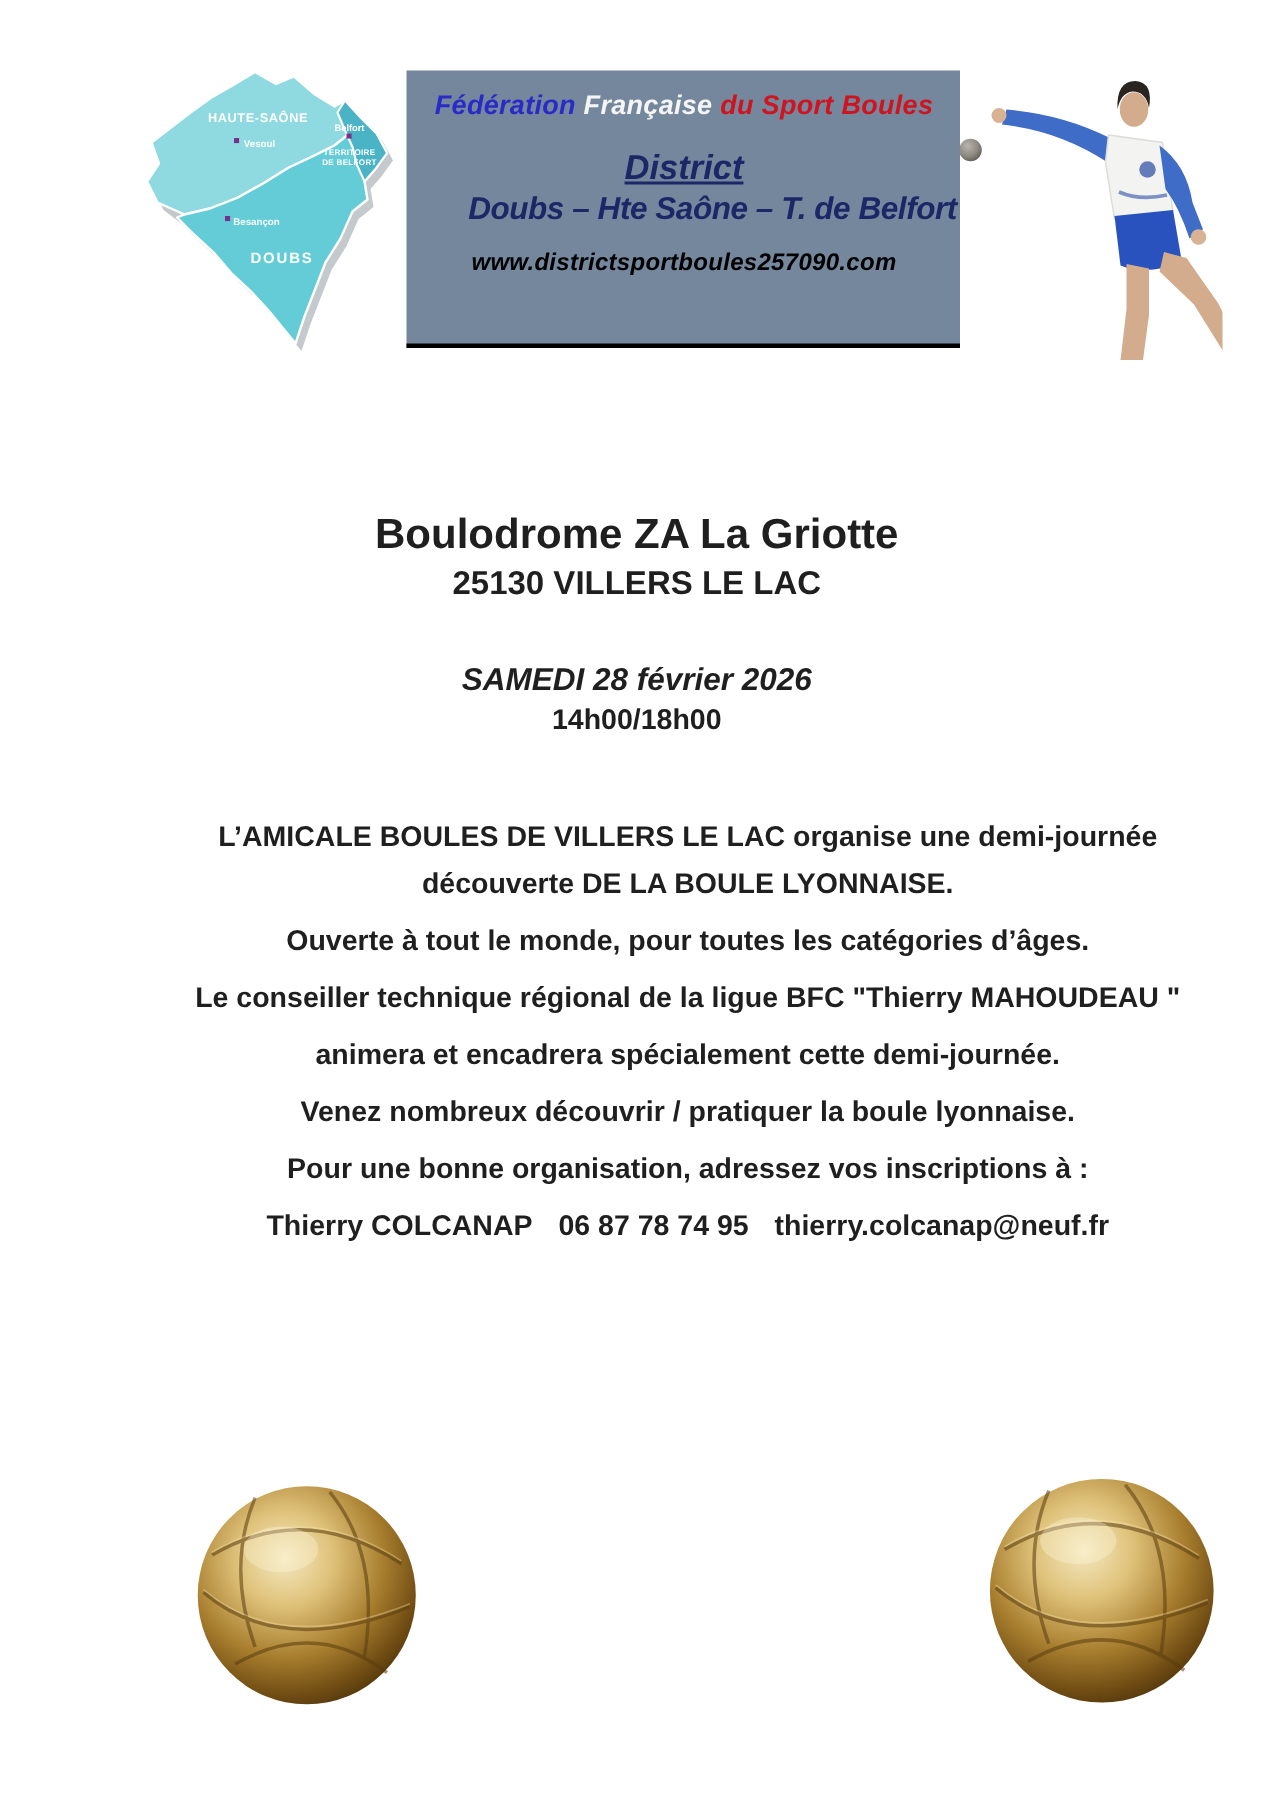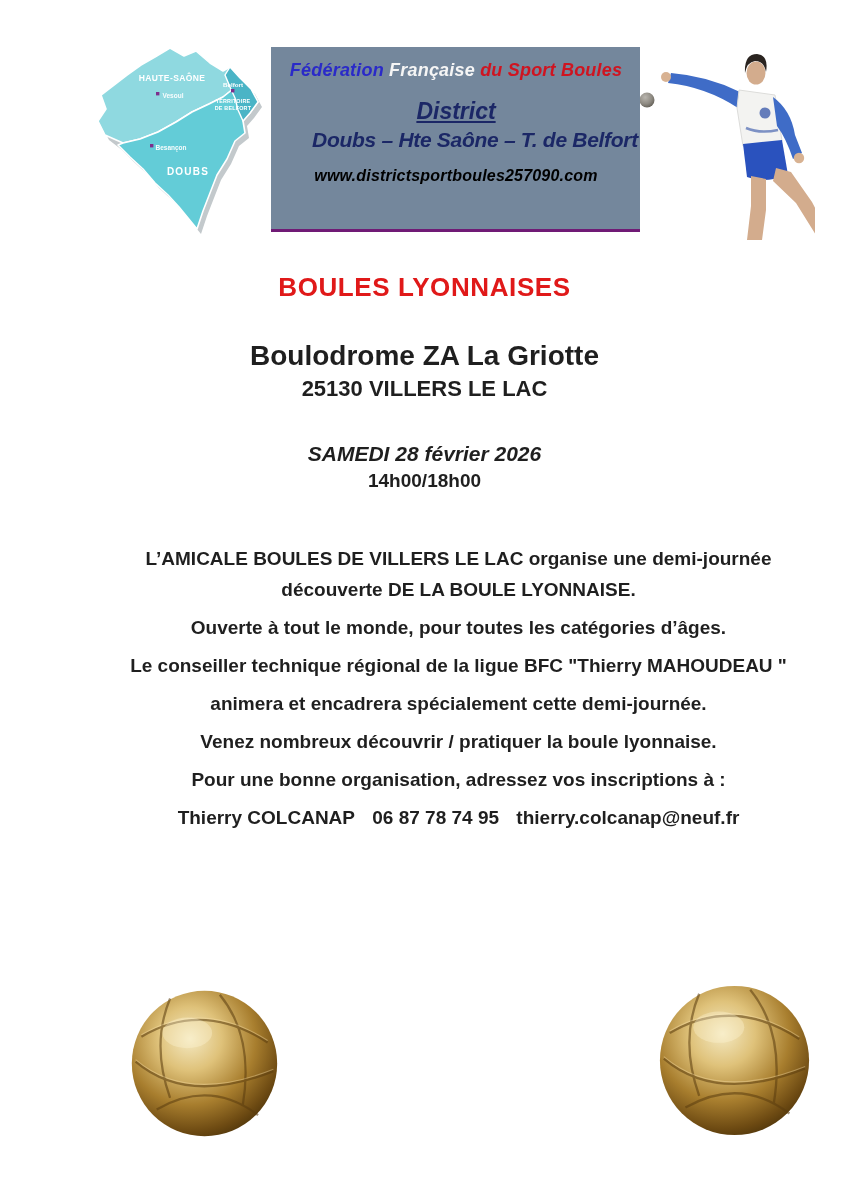--- a/index.html
+++ b/index.html
@@ -9,21 +9,21 @@
     background:#ffffff; overflow:hidden;
     font-family:"Liberation Sans", sans-serif; font-weight:bold; color:#1f1f1f;
   }
 
   
   .map-svg { position:absolute; left:58px; top:42px; width:174px; height:202px; }
   .map-label { fill:#ffffff; font-family:"Liberation Sans",sans-serif; font-weight:bold; }
 
   .banner {
     position:absolute; left:237px; top:47px; width:371px; height:185px;
-    background:#74879c; border-bottom:3px solid #701a75; border-right:1px solid #8195a8;
+    background:#74879c; border-bottom:3px solid #000000; border-right:1px solid #8195a8;
     text-align:center; font-style:italic; white-space:nowrap;
   }
   .fed-line { margin-top:13px; font-size:18px; letter-spacing:0.2px; }
   .fed-blue { color:#2a2ac8; }
   .fed-white { color:#f5f5f5; }
   .fed-red { color:#cf1420; }
   .district-1 { margin-top:17px; font-size:23px; color:#1b2766;text-decoration:underline; }
   .district-2 { margin-top:3px; font-size:21px; letter-spacing:-0.3px; color:#1b2766;padding-left:38px; }
   .website { margin-top:15px; font-size:16px; color:#000000; letter-spacing:0.2px; }
 
@@ -118,21 +118,20 @@
 
     <path d="M133 57 Q 151 70 155 95 L 162 113 L 153 119 Q 146 98 137 86 Z" fill="#3f6cc7"></path>
     <circle cx="159" cy="118" r="5.2" fill="#d8b292"></circle>
 
     <path d="M103 104 L 142 100 L 148 135 Q 124 144 107 137 Z" fill="#2a52be"></path>
 
     <path d="M136 128 L 151 132 L 172 162 L 186 189 L 176 195 L 156 163 L 133 141 Z" fill="#d3ac8d"></path>
     <path d="M111 136 L 126 139 L 126 170 L 122 200 L 107 200 L 111 166 Z" fill="#d3ac8d"></path>
   </svg>
 
-  <div class="title">BOULES LYONNAISES</div>
 
   <div class="venue">
     <div class="venue-name">Boulodrome ZA La Griotte</div>
     <div class="venue-address">25130 VILLERS LE LAC</div>
   </div>
 
   <div class="schedule">
     <div class="schedule-date">SAMEDI 28 février 2026</div>
     <div class="schedule-time">14h00/18h00</div>
   </div>

